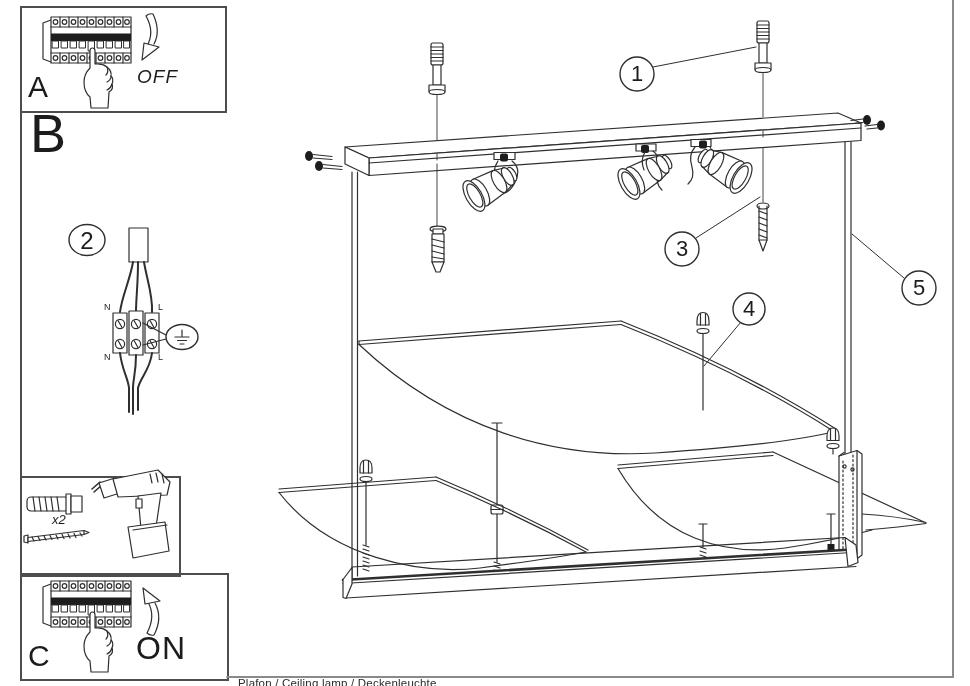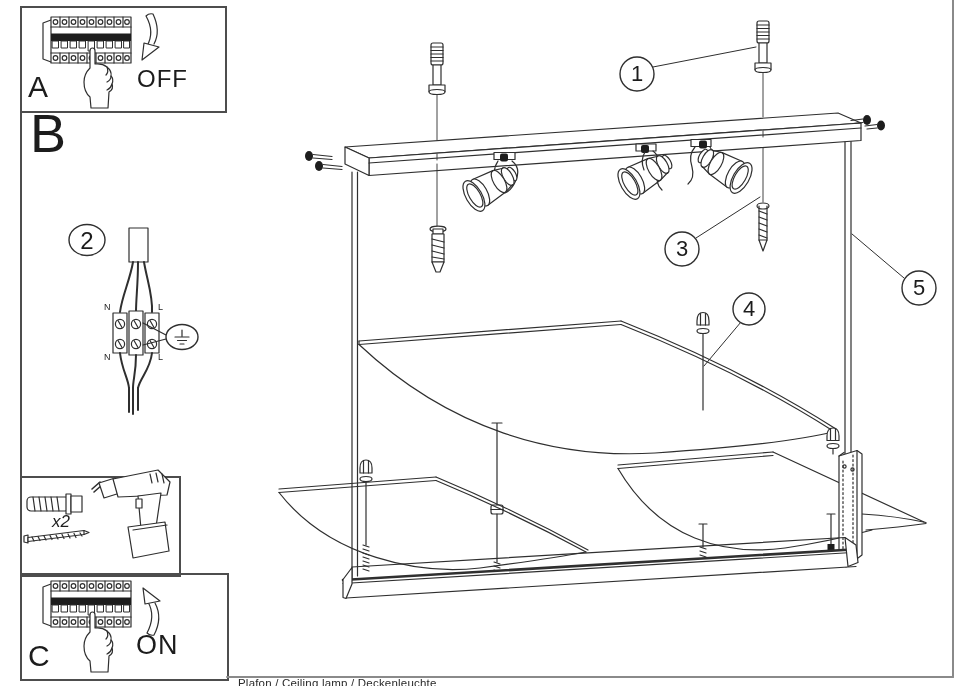--- a/index.html
+++ b/index.html
@@ -3,21 +3,21 @@
 <meta charset="utf-8">
 <style>
   html,body{margin:0;padding:0;background:#fff;}
   #page{position:relative;width:970px;height:686px;background:#fff;overflow:hidden;
         font-family:"Liberation Sans","DejaVu Sans",sans-serif;color:#1c1c1c;}
   .box{position:absolute;border:2px solid #4d4d4d;background:transparent;}
   .txt{position:absolute;line-height:1;white-space:nowrap;color:#1c1c1c;}
   svg{position:absolute;left:0;top:0;}
   .lbl-big{font-size:30px;}
   .lbl-B{font-size:54px;}
-  .state{font-size:24px;letter-spacing:1px;}
+  .state{font-size:19px;letter-spacing:1px;font-style:italic;}
   .tiny{font-size:9px;}
   .callout-num{font-size:22px;width:24px;text-align:center;}
   .foot{font-size:11.5px;color:#2a2a2a;letter-spacing:.2px;}
 </style>
 </head>
 <body>
 
 <div id="page">
 
   <div class="box" style="left:20px;top:6px;width:203px;height:103px;"></div>
@@ -327,24 +327,24 @@
   <span class="txt lbl-big" style="left:28px;top:72px;">A</span>
   <span class="txt state" style="left:137px;top:67px;">OFF</span>
 
   <span class="txt lbl-B" style="left:30px;top:106px;">B</span>
   <span class="txt callout-num" style="left:75px;top:229px;font-size:24px;">2</span>
   <span class="txt tiny" style="left:104px;top:303px;">N</span>
   <span class="txt tiny" style="left:158px;top:303px;">L</span>
   <span class="txt tiny" style="left:104px;top:353px;">N</span>
   <span class="txt tiny" style="left:158px;top:353px;">L</span>
 
-  <span class="txt" style="left:52px;top:513px;font-size:17px;font-style:italic;">x2</span>
+  <span class="txt" style="left:52px;top:513px;font-size:13px;font-style:italic;">x2</span>
 
   <span class="txt lbl-big" style="left:28px;top:641px;">C</span>
-  <span class="txt" style="left:136px;top:632px;font-size:27px;letter-spacing:1px;text-align:right;">ON</span>
+  <span class="txt" style="left:136px;top:632px;font-size:32px;letter-spacing:1px;text-align:right;">ON</span>
 
   <span class="txt callout-num" style="left:625px;top:63px;">1</span>
   <span class="txt callout-num" style="left:670px;top:238px;">3</span>
   <span class="txt callout-num" style="left:737px;top:298px;">4</span>
   <span class="txt callout-num" style="left:907px;top:277px;">5</span>
 
   <span class="txt foot" style="left:238px;top:678px;">Plafon / Ceiling lamp / Deckenleuchte</span>
 </div>
 
 </body></html>

